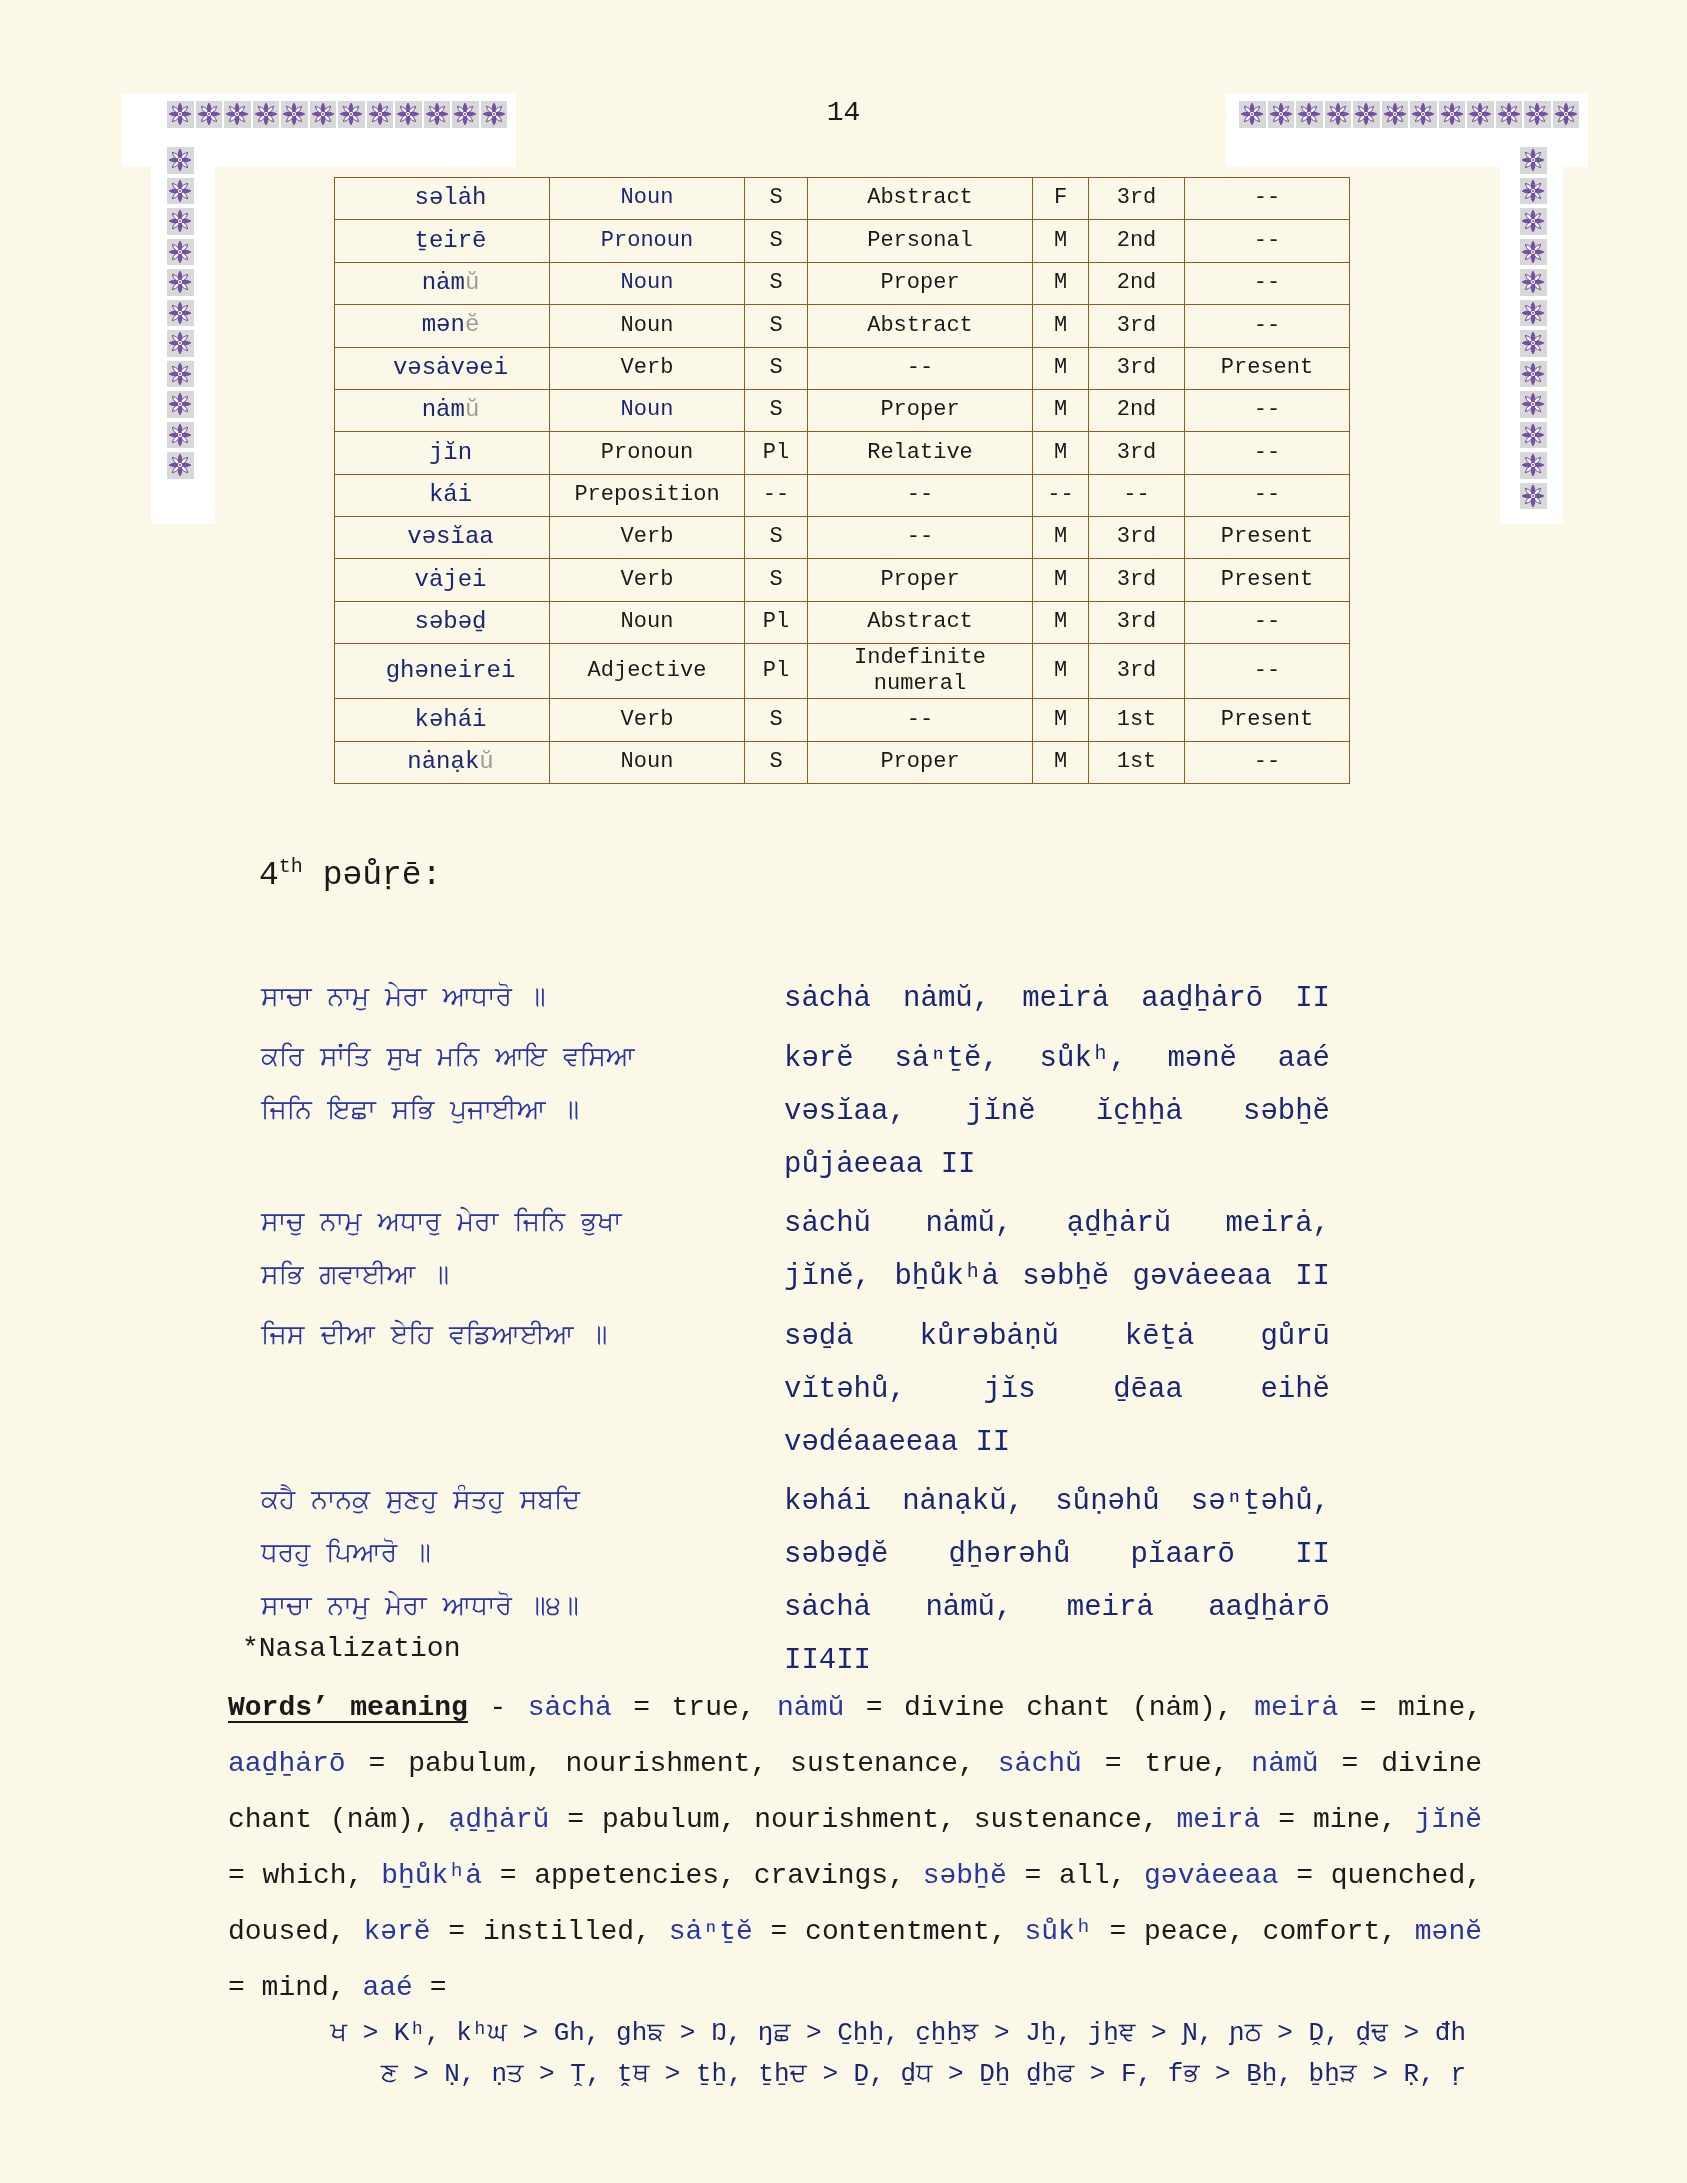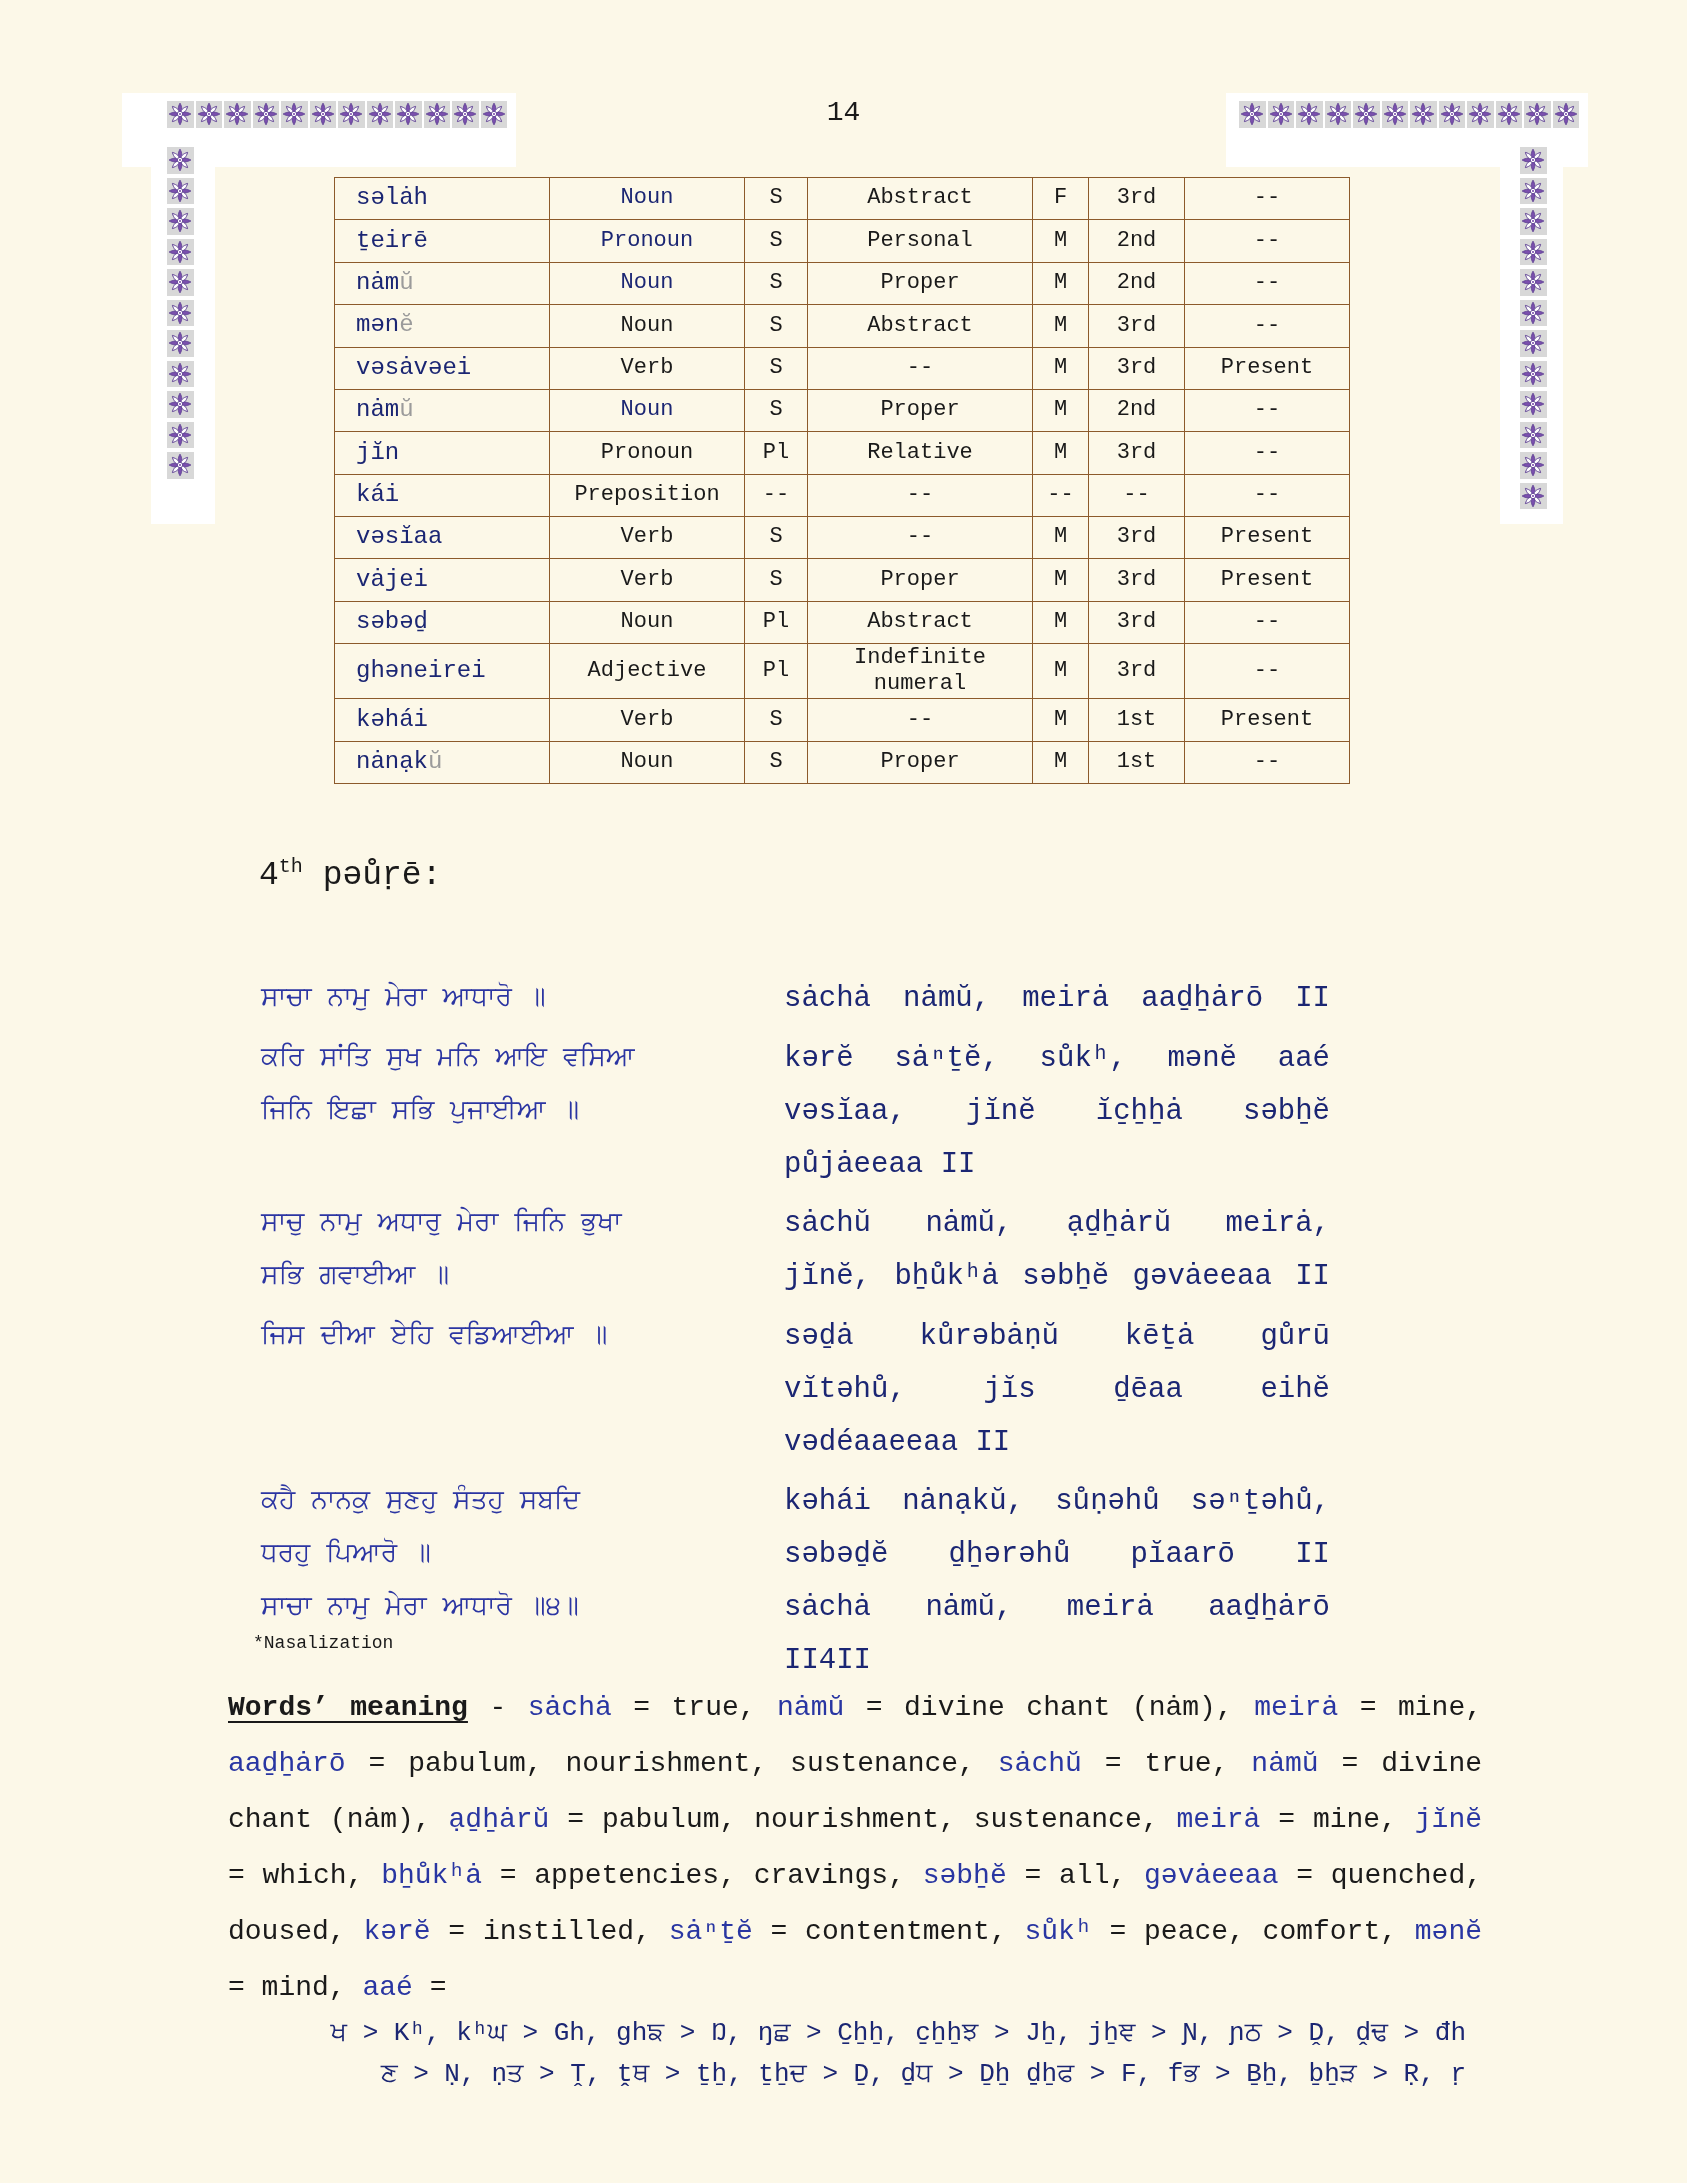--- a/index.html
+++ b/index.html
@@ -17,33 +17,33 @@
   .fcell{width:26.5px;height:26.5px;background:var(--flower-cell-gray);
          display:flex;align-items:center;justify-content:center;flex:0 0 auto}
   
   .pagenum{position:absolute;top:97px;left:0;width:100%;text-align:center;
            font-size:28px;color:var(--text-black)}
   
   table.grammar{position:absolute;left:334px;top:177px;width:1016px;border-collapse:collapse;
                 table-layout:fixed}
   table.grammar td{border:1.3px solid var(--table-border);font-size:22px;color:var(--text-black);
                    text-align:center;height:40px;padding:0.7px 4px;line-height:1.2}
-  table.grammar td.w{text-align:left;padding-left:21px;font-size:24px;color:var(--translit-navy)}
+  table.grammar td.w{text-align:center;padding-left:21px;font-size:24px;color:var(--translit-navy)}
   table.grammar td.posblue{color:var(--translit-navy)}
   .graychar{color:var(--letter-gray)}
   
   .sheading{position:absolute;left:259px;top:855px;font-size:33px;color:var(--text-black)}
   .sheading sup{font-size:20px}
   .verse{position:absolute;left:261px;top:972px;width:1072px}
   .vgroup{display:grid;grid-template-columns:523px 546px;margin-bottom:6.6px}
   .gline{font-size:26.5px;line-height:53px;color:var(--gurmukhi-blue);white-space:nowrap}
   .tline{font-size:29px;line-height:53px;color:var(--translit-navy);white-space:nowrap}
   .tline.just{white-space:normal;text-align:justify;text-align-last:justify}
   
-  .nasal{position:absolute;left:253px;top:1633px;font-size:18px;color:var(--text-black)}
+  .nasal{position:absolute;left:242px;top:1633px;font-size:28px;color:var(--text-black)}
   .meaning{position:absolute;left:228px;top:1680px;width:1254px;font-size:28px;
            line-height:56px;text-align:justify;color:var(--text-black)}
   .meaning .mh{font-weight:600;text-decoration:underline;text-decoration-thickness:2px;
                text-underline-offset:6px}
   .mseg.b{color:var(--meaning-blue)}
   
   .footer{position:absolute;left:278px;top:2018px;width:1188px;color:var(--translit-navy)}
   .frow{display:flex;justify-content:flex-end;margin-bottom:10.6px;font-size:26px;
         white-space:nowrap}
 </style>

